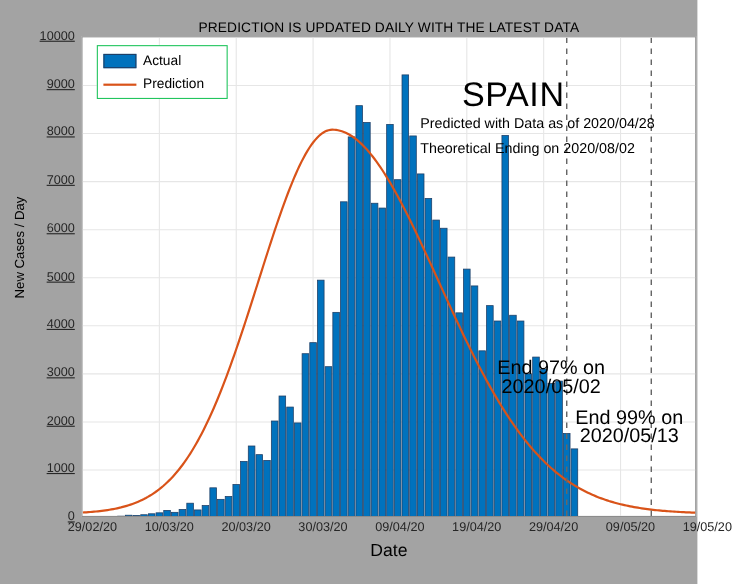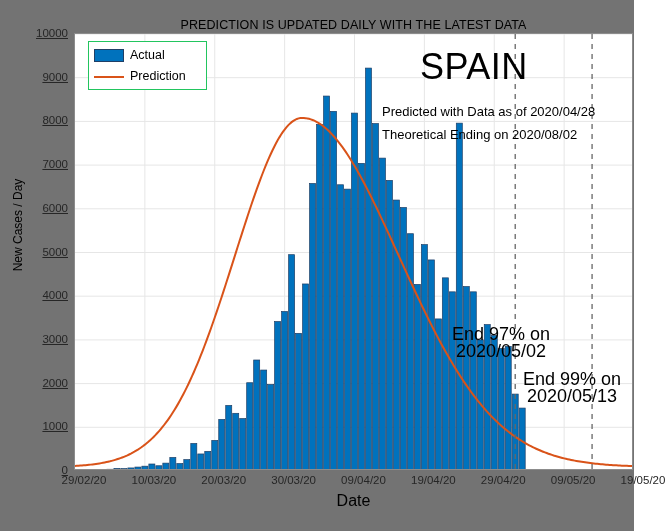--- a/index.html
+++ b/index.html
@@ -9,21 +9,21 @@
   body {
     width: 670px; height: 531px;
     font-family: "Liberation Sans", sans-serif;
     overflow: hidden;
     position: relative;
   }
   #figure {
     position: absolute;
     left: 0; top: 0;
     width: 634px; height: 531px;
-    background: #737373;
+    background: #a3a3a3;
   }
   #chart-title {
     position: absolute;
     left: 74px; top: 18px;
     width: 559px;
     text-align: center;
     font-size: 12.5px;
     color: #000;
     letter-spacing: 0.1px;
     white-space: nowrap;
@@ -125,22 +125,22 @@
     width: 30px; height: 2px;
     background: #d95319;
   }
   .legend-label {
     font-size: 12.5px;
     color: #000;
     white-space: nowrap;
   }
   #country-name {
     position: absolute;
-    left: 420px; top: 46px;
-    font-size: 36px;
+    left: 420px; top: 68px;
+    font-size: 31px;
     color: #000;
     letter-spacing: 0.5px;
     white-space: nowrap;
   }
   .anno-line {
     position: absolute;
     font-size: 13px;
     color: #000;
     white-space: nowrap;
   }

